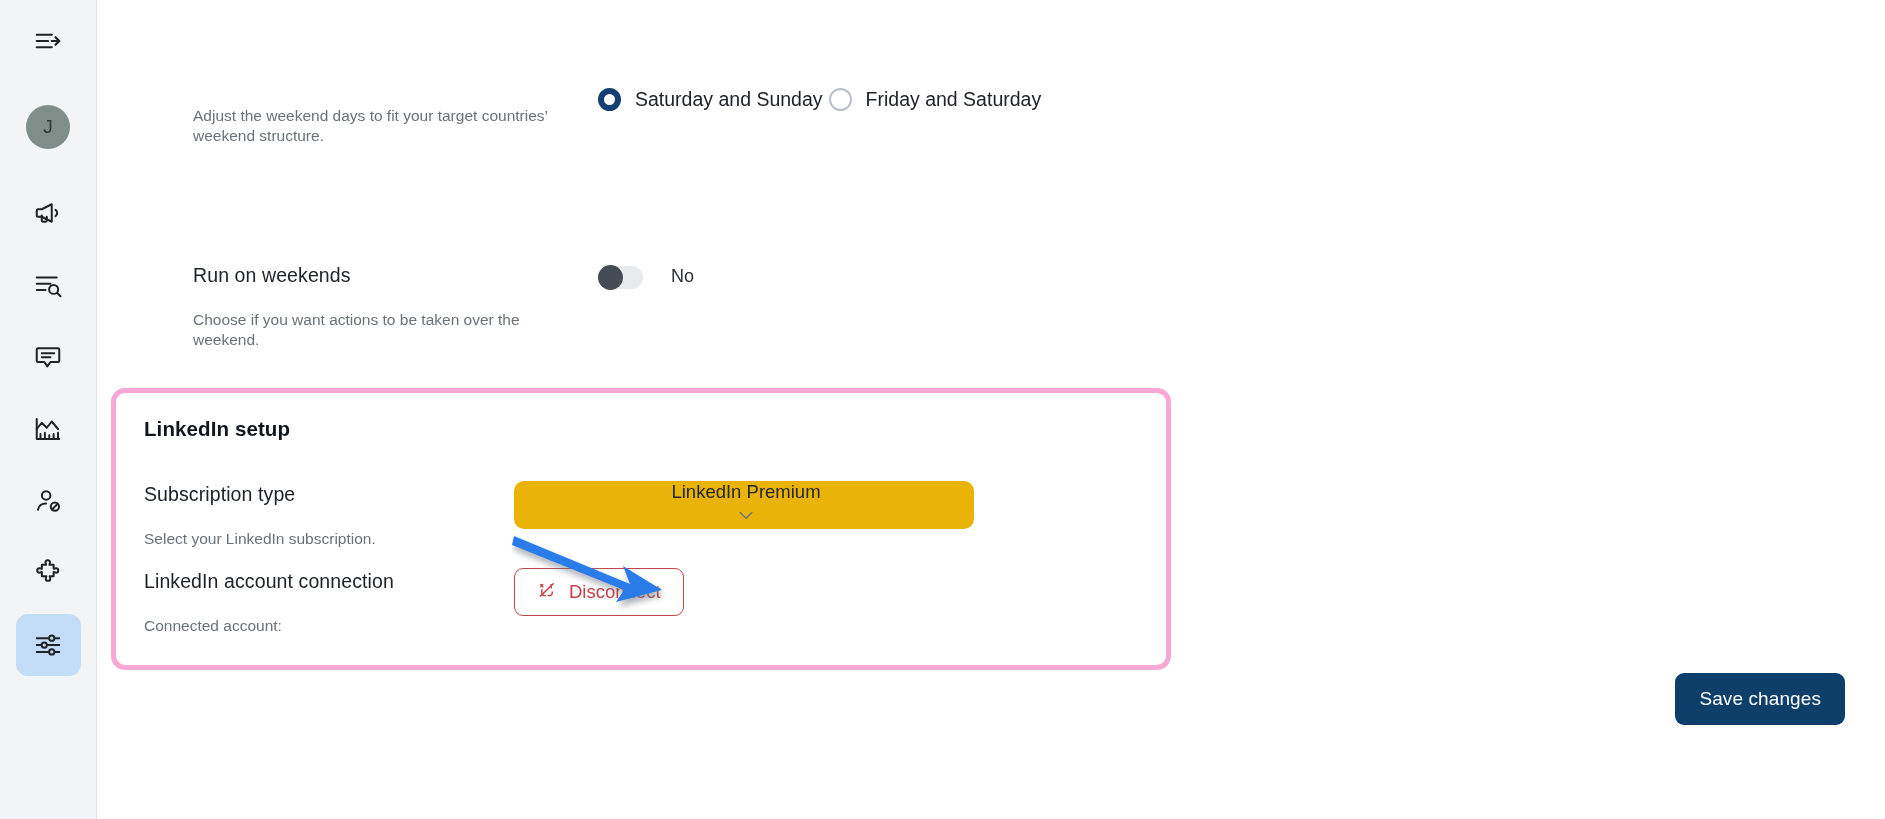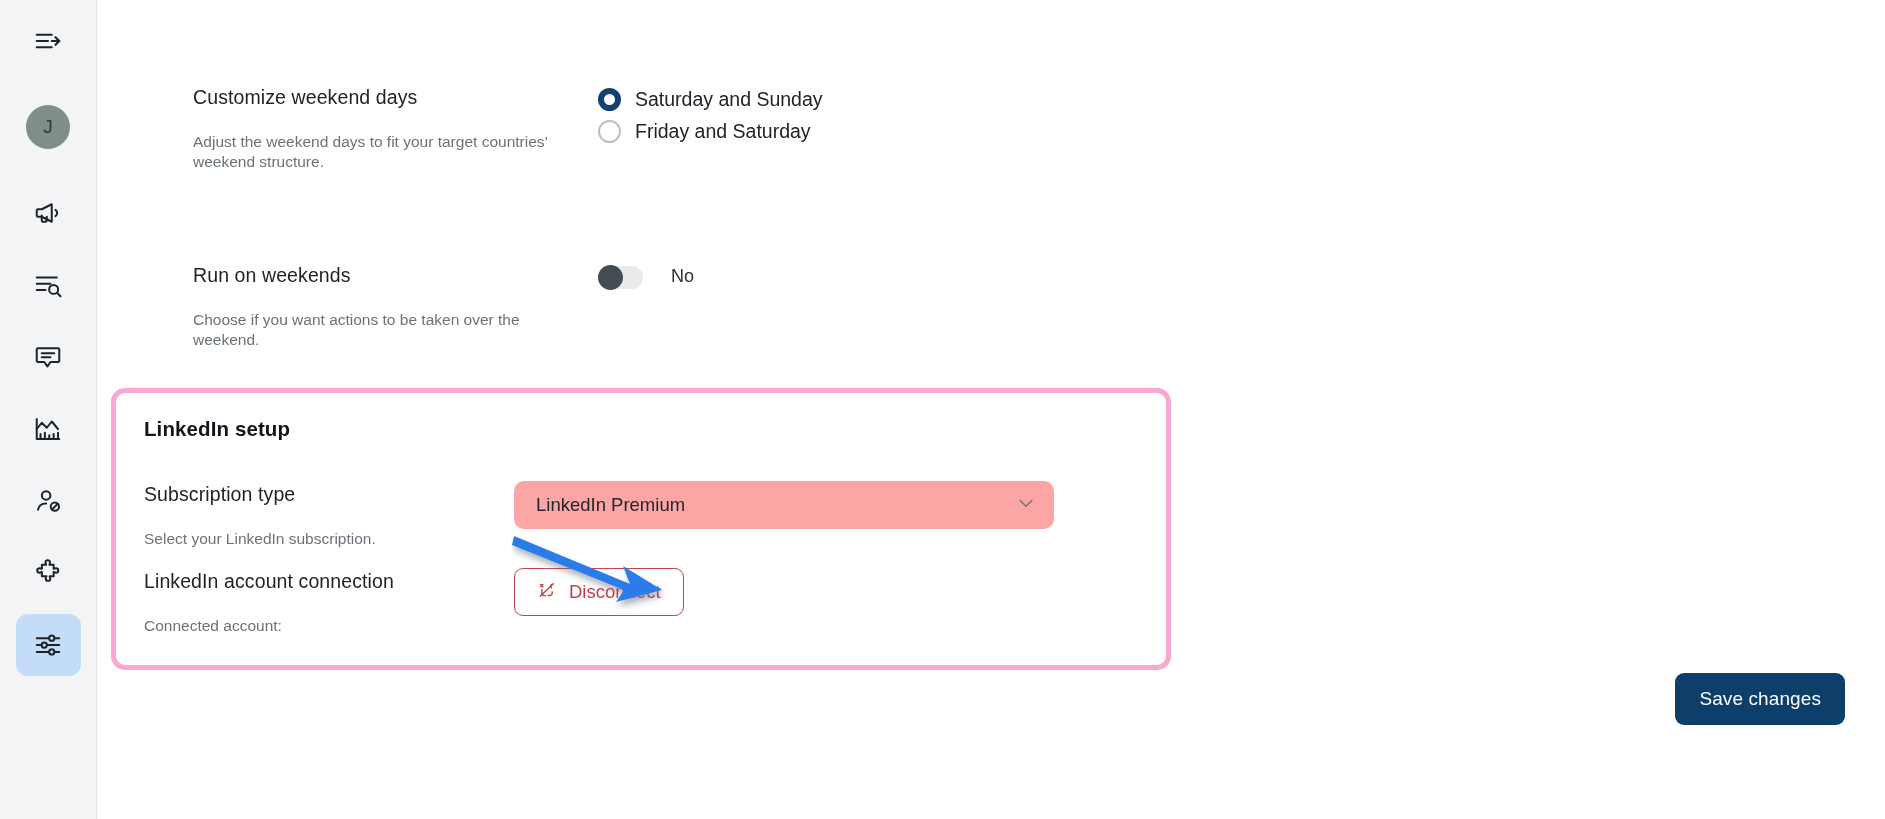--- a/index.html
+++ b/index.html
@@ -100,21 +100,21 @@
     font-size: 15.5px;
     color: #6a7279;
     line-height: 20px;
     margin-top: 22px;
     max-width: 385px;
   }
 
   
   .radio-group {
     display: flex;
-    flex-direction: column;
+    flex-direction: row;
     gap: 6px;
     padding-top: 2px;
   }
   .radio-row {
     display: flex;
     align-items: center;
     gap: 14px;
     cursor: pointer;
   }
   .radio-outer {
@@ -192,29 +192,30 @@
     align-items: flex-start;
   }
 
   .card-label-col {
     width: 370px;
     flex: 0 0 370px;
   }
 
   
   .select {
-    width: 540px;
+    width: 460px;
     height: 48px;
-    background: #fca5a5;
+    background: #eab308;
     border-radius: 10px;
     display: flex;
     align-items: center;
     justify-content: space-between;
     padding: 0 18px 0 22px;
     cursor: pointer;
+    flex-direction: column;
   }
   .select-value {
     font-size: 18.5px;
     color: #23282e;
   }
 
   
   .btn-row {
     display: flex;
     gap: 16px;
@@ -363,21 +364,20 @@
         </svg>
       </span>
     </div>
 
   </nav>
 
   <main class="main">
 
     <section class="setting-row" style="left:96px; top:84px;">
       <div class="setting-label-col">
-        <div class="setting-title">Customize weekend days</div>
         <div class="setting-desc">Adjust the weekend days to fit your target countries’ weekend structure.</div>
       </div>
       <div class="radio-group">
         <label class="radio-row">
           <span class="radio-outer checked"></span>
           <span class="radio-label">Saturday and Sunday</span>
         </label>
         <label class="radio-row">
           <span class="radio-outer"></span>
           <span class="radio-label">Friday and Saturday</span>

